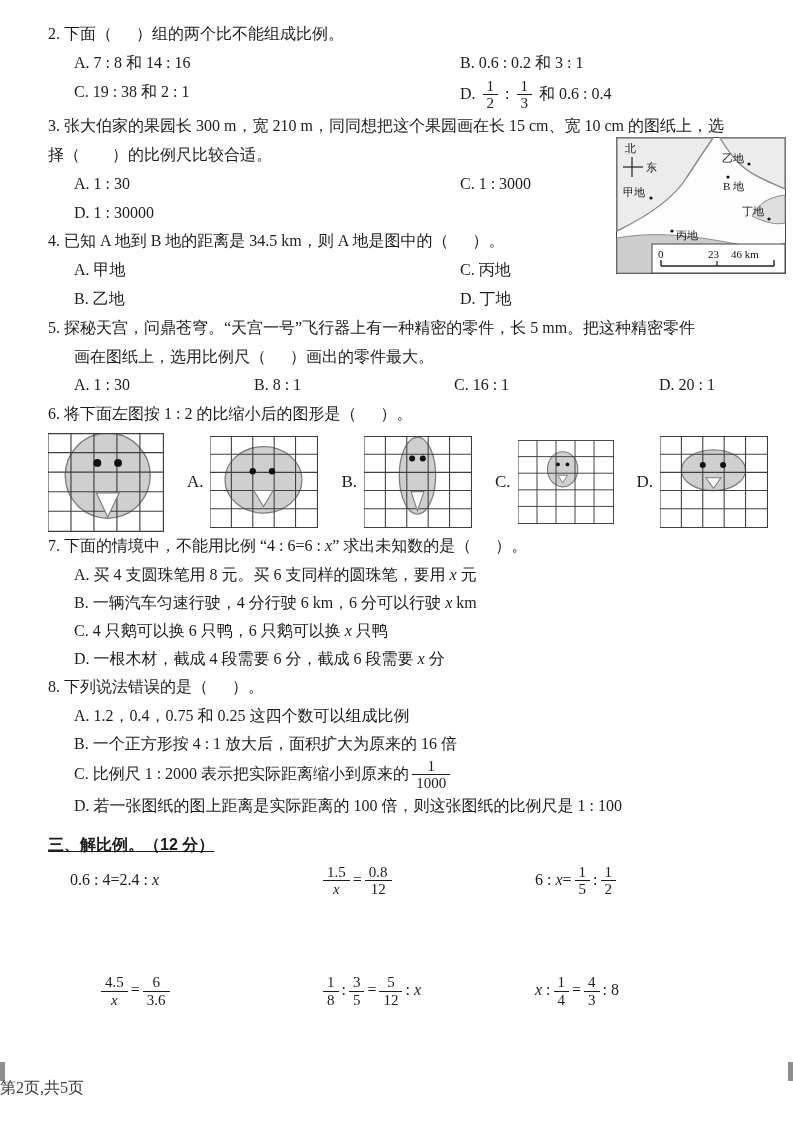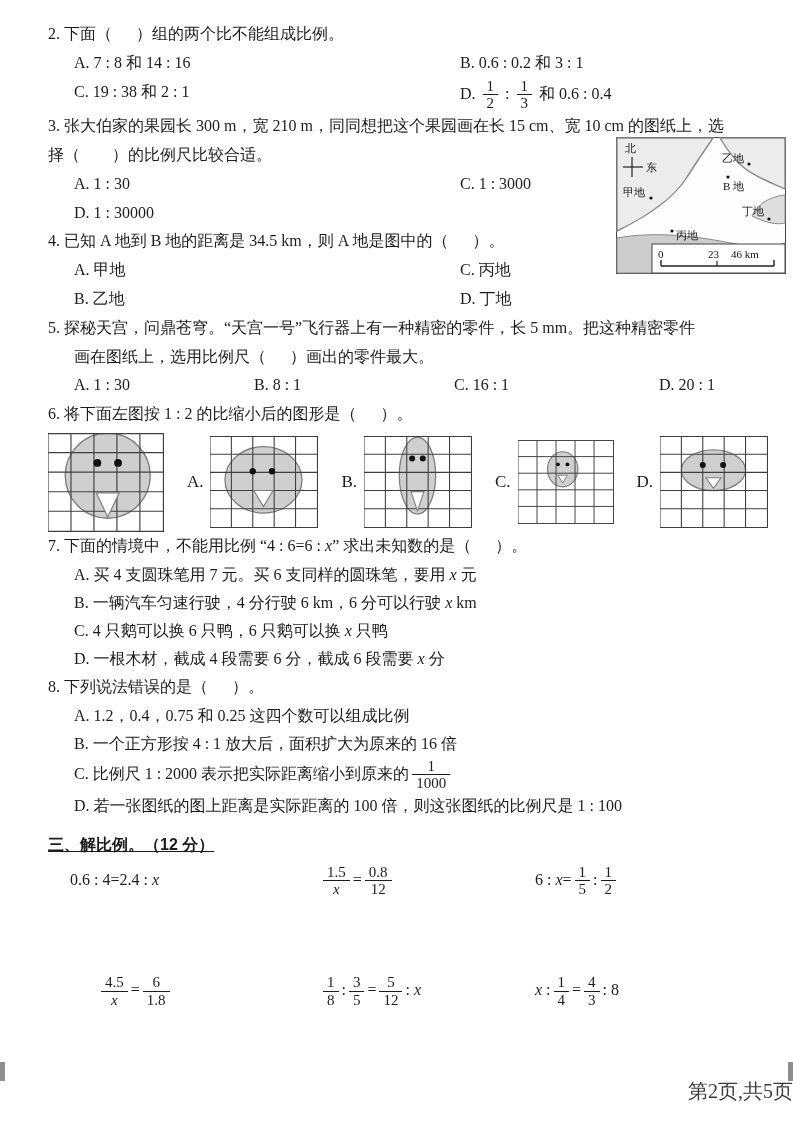--- a/index.html
+++ b/index.html
@@ -25,21 +25,21 @@
   .vx{font-style:italic;}
   .sec-title{font-weight:bold;line-height:1.9;margin-top:10px;font-family:"Liberation Sans","DejaVu Sans",sans-serif;text-decoration:underline;}
   .eqrow{display:grid;grid-template-columns:250px 215px 1fr;padding-left:22px;align-items:center;}
   .eqrow .eq{white-space:nowrap;line-height:2.4;}
   .eqrow.second{margin-top:72px;}
   .eqrow.second .eq:first-child{padding-left:28px;}
   .figrow{display:flex;justify-content:space-between;align-items:center;width:720px;margin-top:4px;}
   .figgroup{display:flex;align-items:center;}
   .figlabel{margin-right:7px;font-size:17px;}
   .map{position:absolute;left:616px;top:137px;}
-  .footer{position:absolute;top:1078px;left:0;width:100%;text-align:right;font-size:20px;color:#3a3a3a;}
+  .footer{position:absolute;top:1078px;left:0;width:100%;text-align:left;font-size:16px;color:#3a3a3a;}
   .artifact{position:absolute;background:#8e8e8e;width:5px;height:19px;top:1062px;}
   .artifact.l{left:0;}
   .artifact.r{right:0;}
   svg text{font-family:"Liberation Serif","DejaVu Serif",serif;}
 </style>
 </head>
 <body>
 
 <div class="page">
   <div class="artifact l"></div>
@@ -181,21 +181,21 @@
             <polygon points="43,39 57,39 50,49" fill="#fff" stroke="#7d7d7d" stroke-width="1"></polygon>
           </svg>
         </div>
       </div>
     </div>
 
     <div class="q">
       <div class="stem">
         <span>7. 下面的情境中，不能用比例 “4 : 6=6 : </span><span class="vx">x</span><span>” 求出未知数的是（&nbsp;&nbsp;&nbsp;&nbsp;&nbsp;&nbsp;）。</span>
       </div>
-      <div class="optline"><span>A. 买 4 支圆珠笔用 7 元。买 6 支同样的圆珠笔，要用 </span><span class="vx">x</span><span> 元</span></div>
+      <div class="optline"><span>A. 买 4 支圆珠笔用 8 元。买 6 支同样的圆珠笔，要用 </span><span class="vx">x</span><span> 元</span></div>
       <div class="optline"><span>B. 一辆汽车匀速行驶，4 分行驶 6 km，6 分可以行驶 </span><span class="vx">x</span><span> km</span></div>
       <div class="optline"><span>C. 4 只鹅可以换 6 只鸭，6 只鹅可以换 </span><span class="vx">x</span><span> 只鸭</span></div>
       <div class="optline"><span>D. 一根木材，截成 4 段需要 6 分，截成 6 段需要 </span><span class="vx">x</span><span> 分</span></div>
     </div>
 
     <div class="q">
       <div class="stem">8. 下列说法错误的是（&nbsp;&nbsp;&nbsp;&nbsp;&nbsp;&nbsp;）。</div>
       <div class="optline">A. 1.2，0.4，0.75 和 0.25 这四个数可以组成比例</div>
       <div class="optline">B. 一个正方形按 4 : 1 放大后，面积扩大为原来的 16 倍</div>
       <div class="optline">
@@ -214,21 +214,21 @@
         <div class="eq">
           <span class="frac"><span class="top">1.5</span><span class="bot vx">x</span></span><span>=</span><span class="frac"><span class="top">0.8</span><span class="bot">12</span></span>
         </div>
         <div class="eq">
           <span>6 : </span><span class="vx">x</span><span>=</span><span class="frac"><span class="top">1</span><span class="bot">5</span></span><span>:</span><span class="frac"><span class="top">1</span><span class="bot">2</span></span>
         </div>
       </div>
 
       <div class="eqrow second">
         <div class="eq">
-          <span class="frac"><span class="top">4.5</span><span class="bot vx">x</span></span><span>=</span><span class="frac"><span class="top">6</span><span class="bot">1.8</span></span>
+          <span class="frac"><span class="top">4.5</span><span class="bot vx">x</span></span><span>=</span><span class="frac"><span class="top">6</span><span class="bot">3.6</span></span>
         </div>
         <div class="eq">
           <span class="frac"><span class="top">1</span><span class="bot">8</span></span><span>:</span><span class="frac"><span class="top">3</span><span class="bot">5</span></span><span>=</span><span class="frac"><span class="top">5</span><span class="bot">12</span></span><span>:</span> <span class="vx">x</span>
         </div>
         <div class="eq">
           <span class="vx">x</span> <span>:</span><span class="frac"><span class="top">1</span><span class="bot">4</span></span><span>=</span><span class="frac"><span class="top">4</span><span class="bot">3</span></span><span>:</span> <span>8</span>
         </div>
       </div>
     </div>
 

